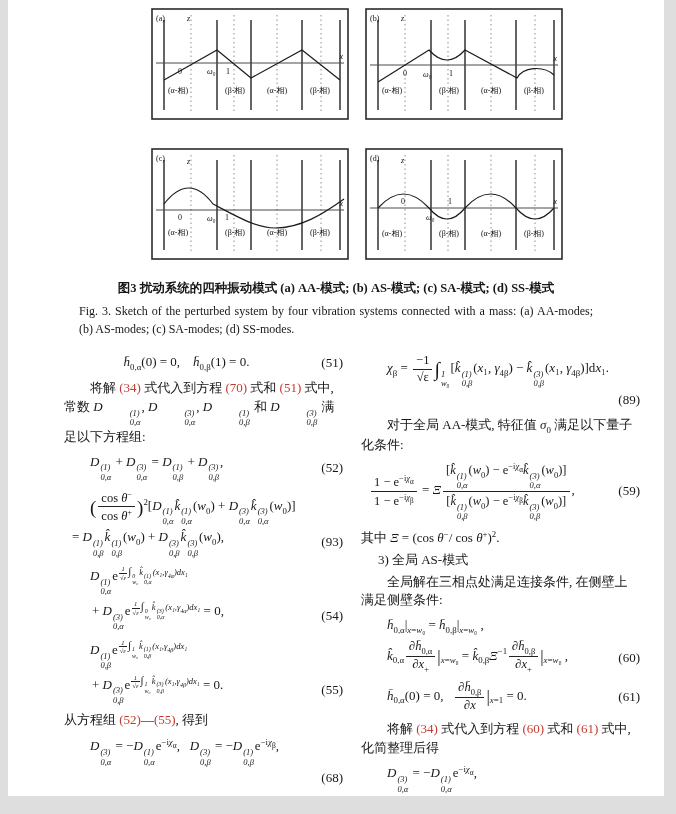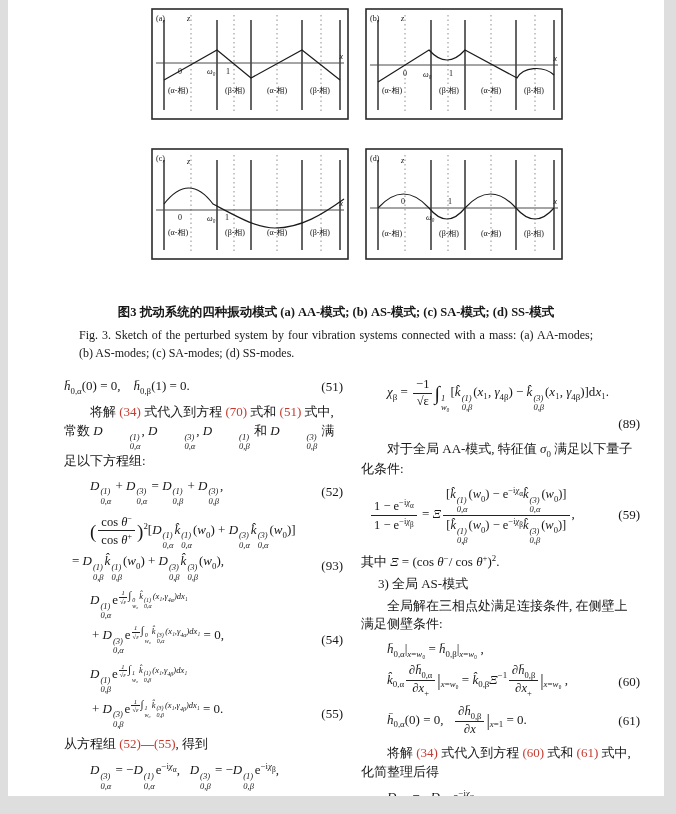--- a/index.html
+++ b/index.html
@@ -25,33 +25,33 @@
   .walls line{stroke:#4a4a4a;stroke-width:1.7;}
   .dots line{stroke:#8d8d8d;stroke-width:1;stroke-dasharray:1.5 3;}
   .axis{stroke:#4a4a4a;stroke-width:1;}
   .wave{fill:none;stroke:#1b1b1b;stroke-width:1.2;}
   .panel text{font-size:8px;fill:#111;font-family:"Liberation Serif","DejaVu Serif",serif;}
   .ptag{font-size:9px;}
   .it{font-style:italic;}
   .tick{font-size:7.5px;}
   .regions text{font-size:8px;}
 
-  .cap-zh{text-align:center;font-weight:bold;font-size:12.5px;margin-top:32px;}
+  .cap-zh{text-align:center;font-weight:bold;font-size:12.5px;margin-top:8px;}
   .cap-en{width:514px;margin:5px auto 0;font-size:12px;line-height:1.5;text-align:justify;}
 
   
   .cols{display:flex;gap:18px;padding:9px 24px 0 56px;font-size:13px;line-height:1.45;}
   .col{flex:1;min-width:0;}
   .par{margin:3px 0;text-indent:2em;}
   .noind{text-indent:0;}
   .ind1{text-indent:1.3em;}
 
   .eq{position:relative;margin:6px 0;padding-right:34px;}
   .eq .ln{margin:2px 0 2px 26px;white-space:nowrap;}
-  .eq .ctr{text-align:left;margin-left:0;font-family:Liberation Serif, serif;}
+  .eq .ctr{text-align:center;margin-left:0;font-family:Liberation Serif, serif;}
   .eq .lneq{margin-left:8px;}
   .eq .ln2{margin-left:28px;}
   .eq .num{position:absolute;right:0;top:50%;transform:translateY(-50%);font-style:normal;}
   .eq.numlow .num{top:auto;bottom:6px;transform:none;}
   .eq.numline{padding-right:0;}
   .eq.numline .num{position:static;display:block;text-align:right;transform:none;margin-top:1px;}
 
   
   i{font-style:italic;}
   sup,sub{font-size:0.68em;}

